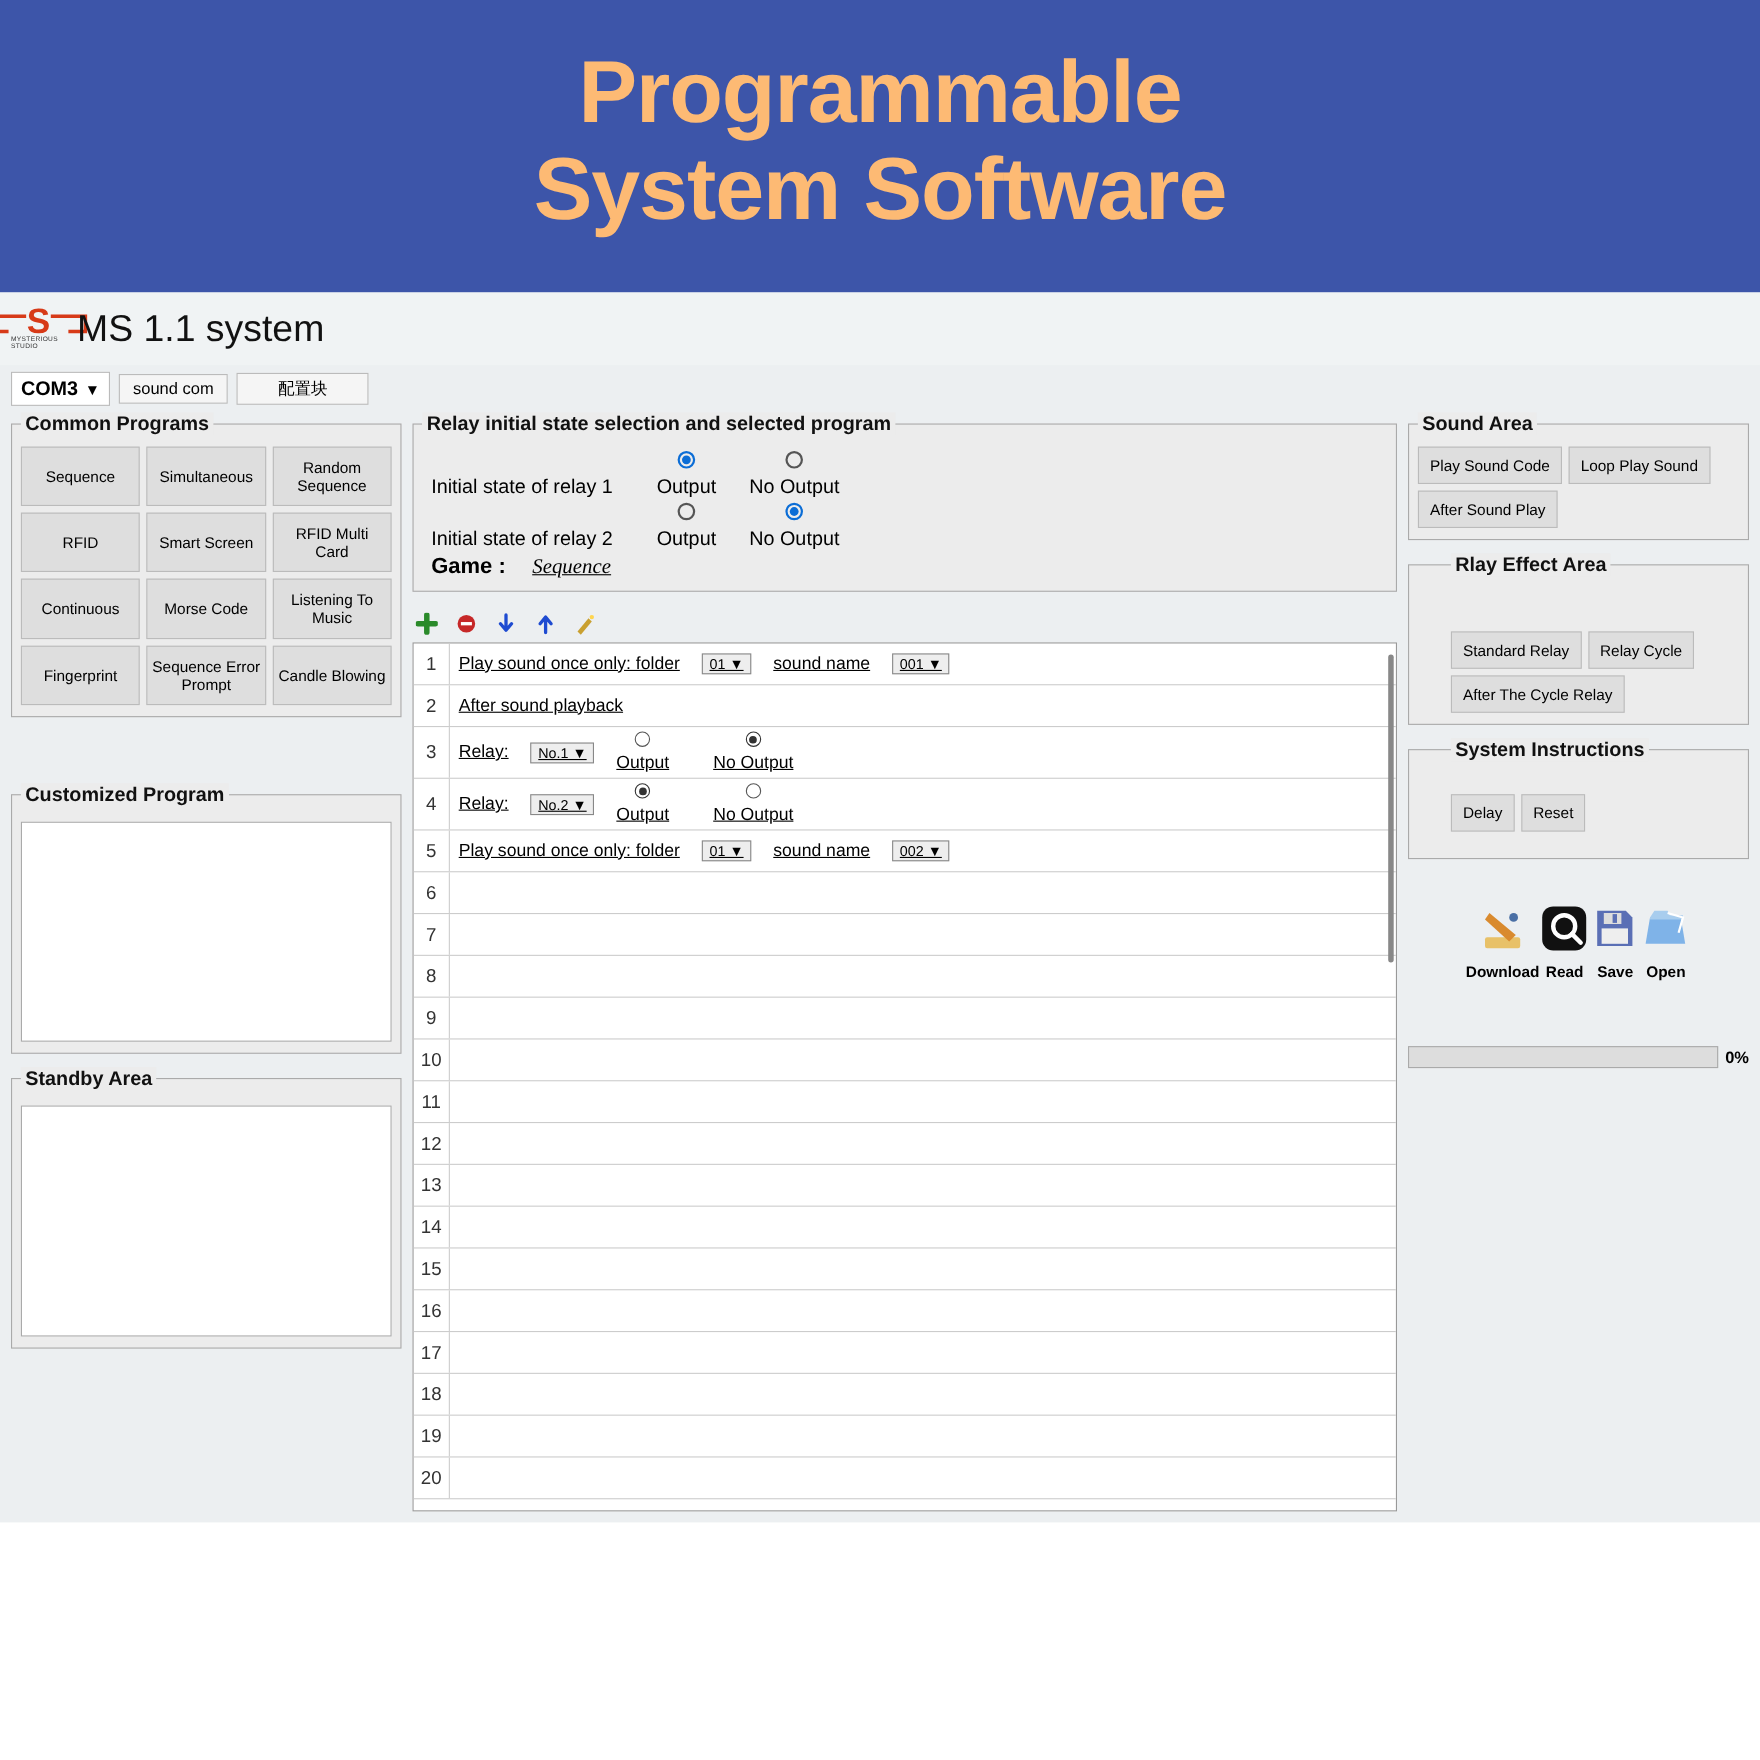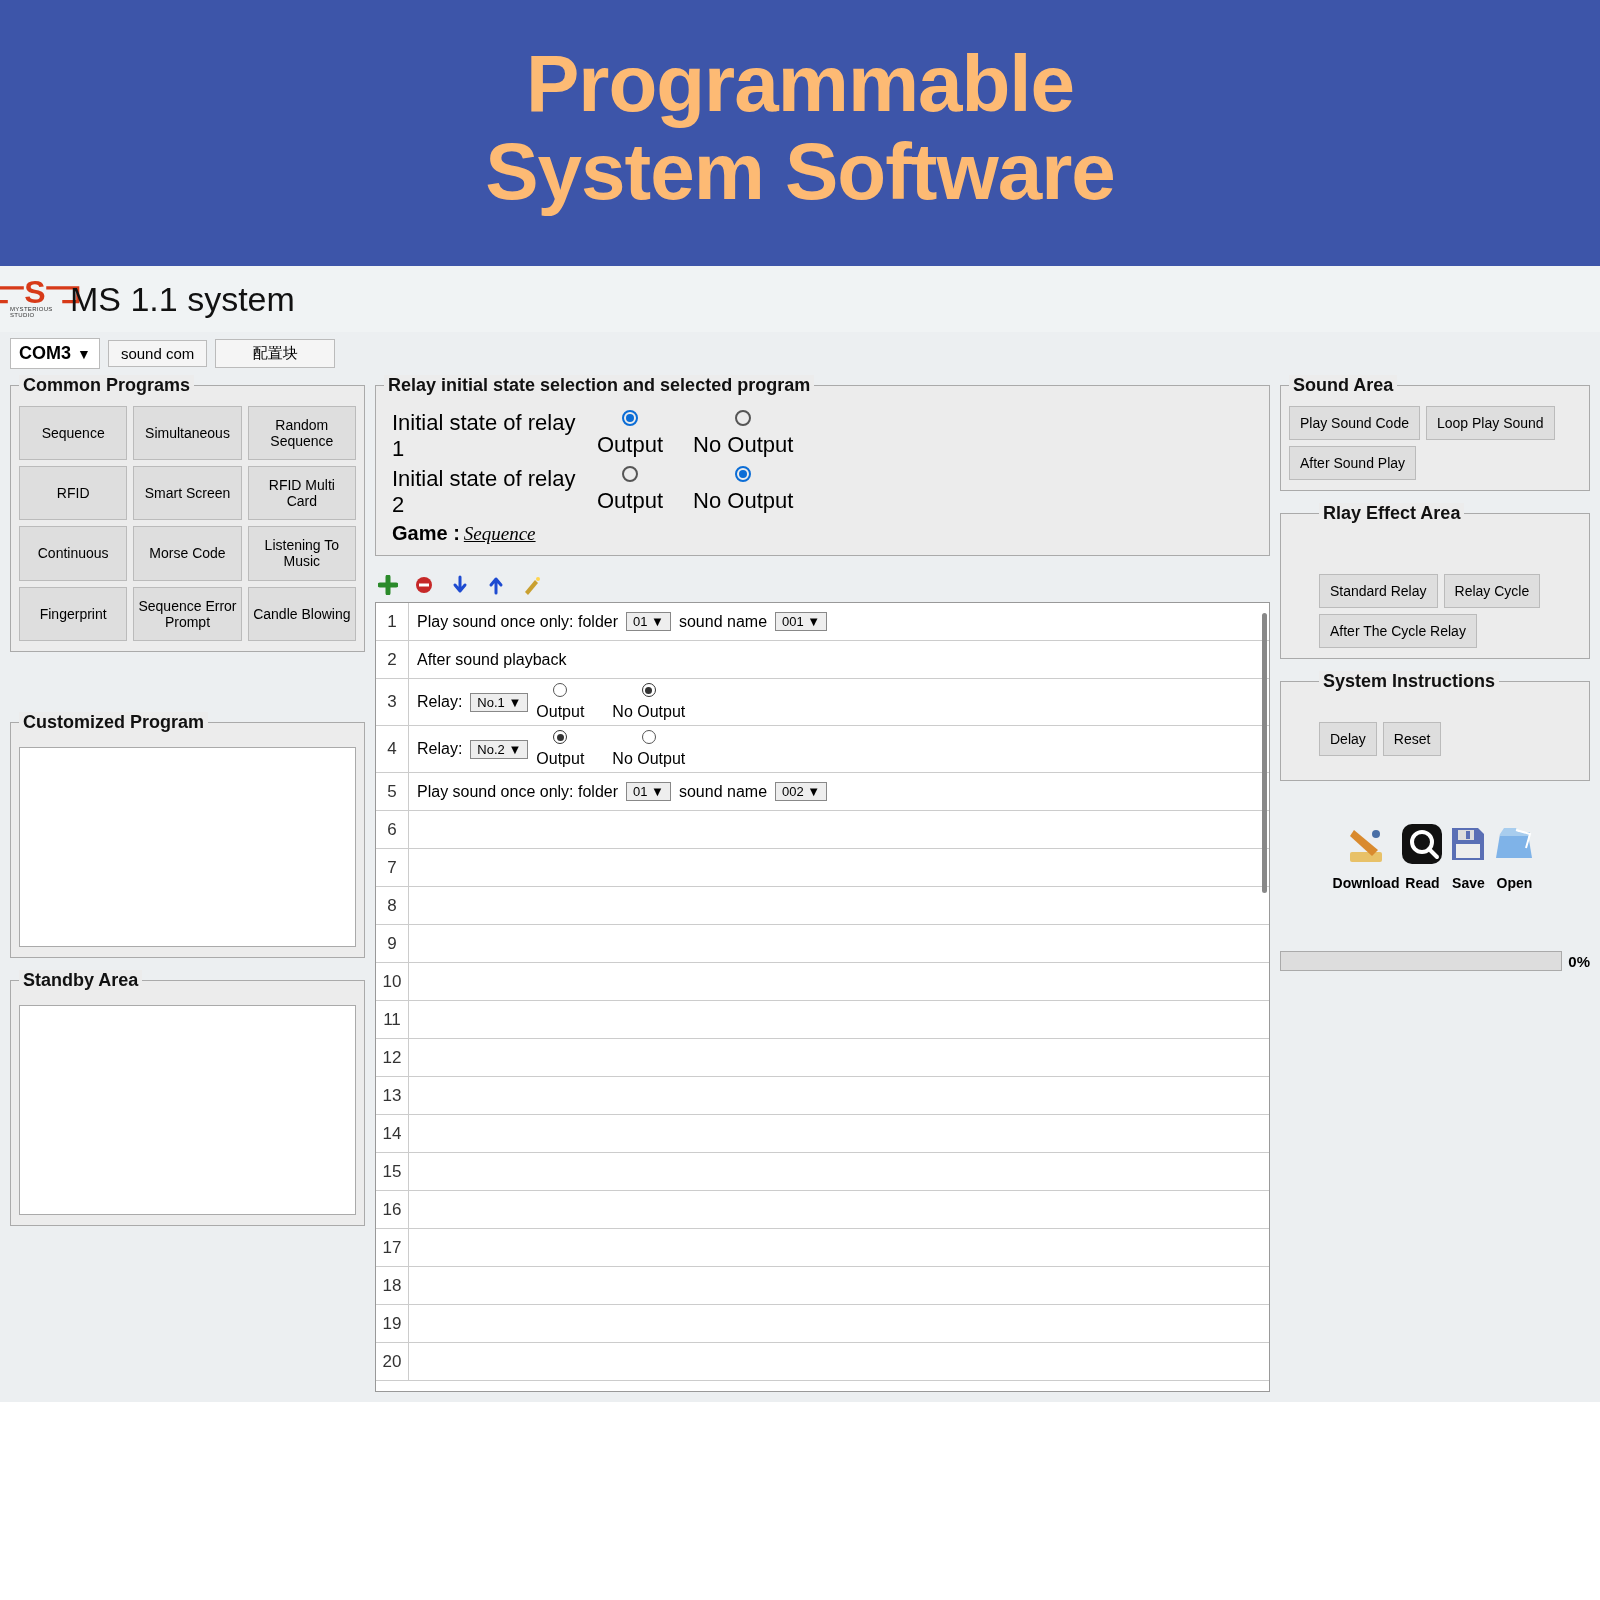--- a/index.html
+++ b/index.html
@@ -114,23 +114,23 @@
   border: 1px solid #aaa;
   background: #fff;
   min-height: 200px;
   margin-top: 4px;
 }
 .empty-box.standby { min-height: 210px; }
 
 .relay-section legend { font-style: italic; }
 .relay-row {
   display: flex;
-  align-items: flex-start;
+  align-items: flex-end;
   gap: 10px;
-  font-size: 22px;
+  font-size: 18px;
   margin: 4px 0;
   padding-left: 8px;
 }
 .relay-label { font-weight: 400; width: 195px; }
 .radio { display: inline-flex; align-items: center; gap: 6px; margin-right: 20px; flex-direction: column; }
 .radio-circle {
   width: 16px; height: 16px;
   border: 2px solid #555;
   border-radius: 50%;
   display: inline-flex;
@@ -144,21 +144,21 @@
 }
 .radio-circle.small { width: 14px; height: 14px; border-width: 1px; }
 .radio-circle.small.dark-checked { border-color: #333; }
 .radio-circle.small.dark-checked::after {
   content: ""; width: 7px; height: 7px;
   background: #333; border-radius: 50%;
 }
 .game-row {
   display: flex;
   align-items: baseline;
-  gap: 4px;
+  gap: 24px;
   font-size: 20px;
   padding-left: 8px;
   margin-top: 4px;
 }
 .game-lbl { font-weight: bold; }
 .game-val {
   font-style: italic;
   font-family: Georgia, serif;
   text-decoration: underline;
   font-size: 19px;
@@ -189,24 +189,25 @@
   text-align: center;
   color: #333;
   font-size: 17px;
   flex-shrink: 0;
 }
 .row-content {
   flex: 1;
   padding: 4px 8px;
   display: flex;
   align-items: center;
-  gap: 8px;
+  gap: 20px;
   flex-wrap: wrap;
   border-left: 1px solid #ccc;
   min-height: 37px;
+  text-decoration: underline;
 }
 .mini-select {
   background: #eee;
   border: 1px solid #888;
   padding: 1px 6px;
   font-size: 13px;
   display: inline-flex;
   align-items: center;
   gap: 4px;
 }

